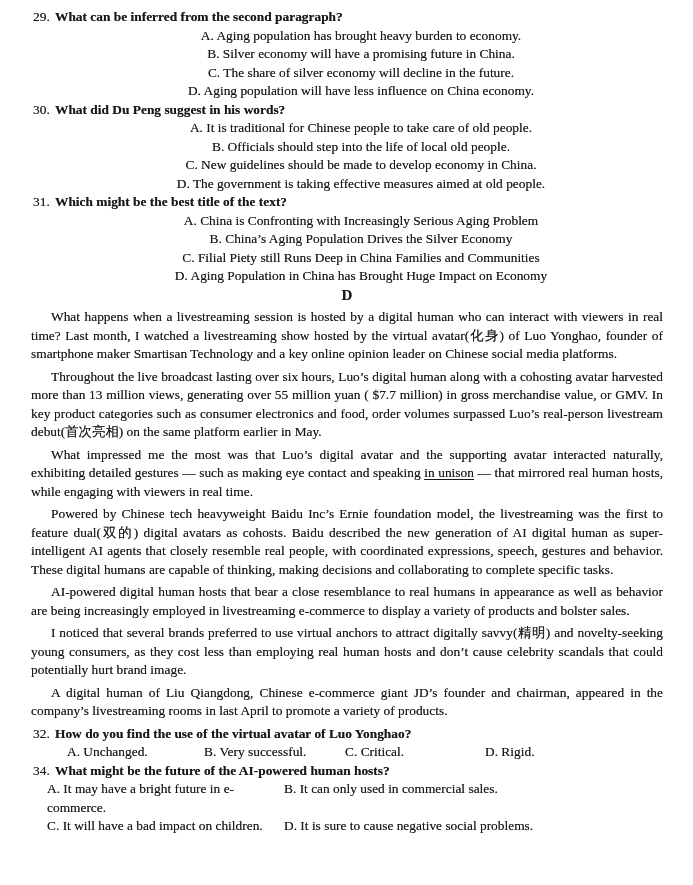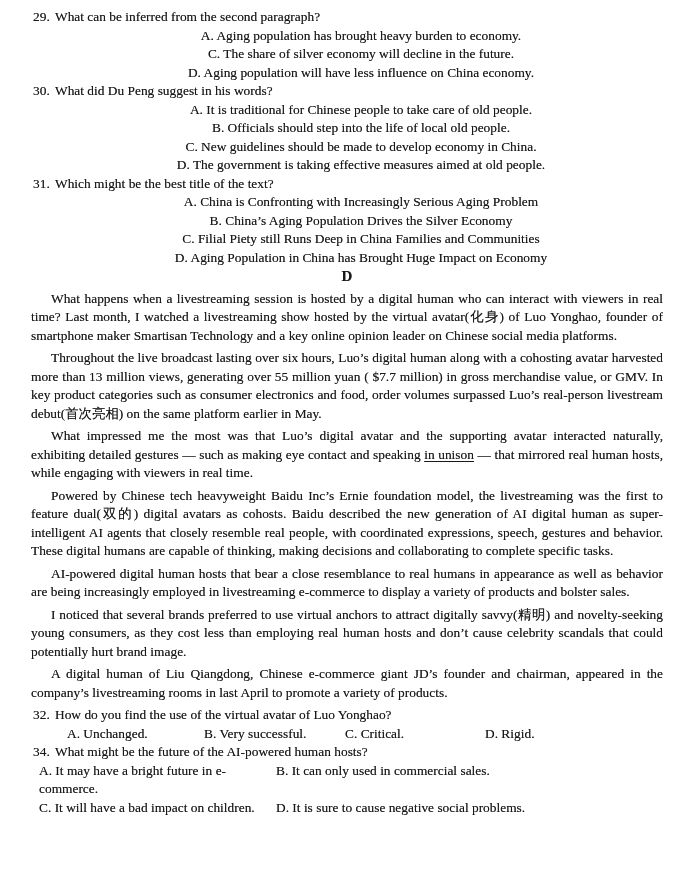--- a/index.html
+++ b/index.html
@@ -13,31 +13,31 @@
   }
   .page {
     box-sizing: border-box;
     width: 693px; height: 885px;
     padding: 8px 26px 0 27px;
     overflow: hidden;
     text-shadow: 0 0 0.4px rgba(0,0,0,0.55);
   }
   .q-line { display: flex; margin-left: 6px; }
   .q-num { flex: 0 0 22px; }
-  .q-text { flex: 1; }
+  .q-text { flex: 1; font-weight: bold; }
   .opt { margin-left: 28px; text-align: center; }
   .opt-row {
     display: grid;
     grid-template-columns: 137px 141px 140px auto;
     margin-left: 40px;
   }
   .opt-row-2col {
     display: grid;
     grid-template-columns: 237px auto;
-    margin-left: 12px;
+    margin-left: 20px;
   }
   .section-label {
     text-align: center;
     font-weight: bold;
     font-size: 15px;
   }
   p.para {
     margin: 4px;
     text-align: justify;
     text-indent: 20px;
@@ -51,20 +51,21 @@
 <body>
 
 <div class="page">
 
   <div>
     <div class="q-line">
       <span class="q-num">29.</span>
       <span class="q-text">What can be inferred from the second paragraph?</span>
     </div>
     <div class="opt">A. Aging population has brought heavy burden to economy.</div>
+    <div class="opt">B. Silver economy will have a promising future in China.</div>
     <div class="opt">C. The share of silver economy will decline in the future.</div>
     <div class="opt">D. Aging population will have less influence on China economy.</div>
   </div>
 
   <div>
     <div class="q-line">
       <span class="q-num">30.</span>
       <span class="q-text">What did Du Peng suggest in his words?</span>
     </div>
     <div class="opt">A. It is traditional for Chinese people to take care of old people.</div>

